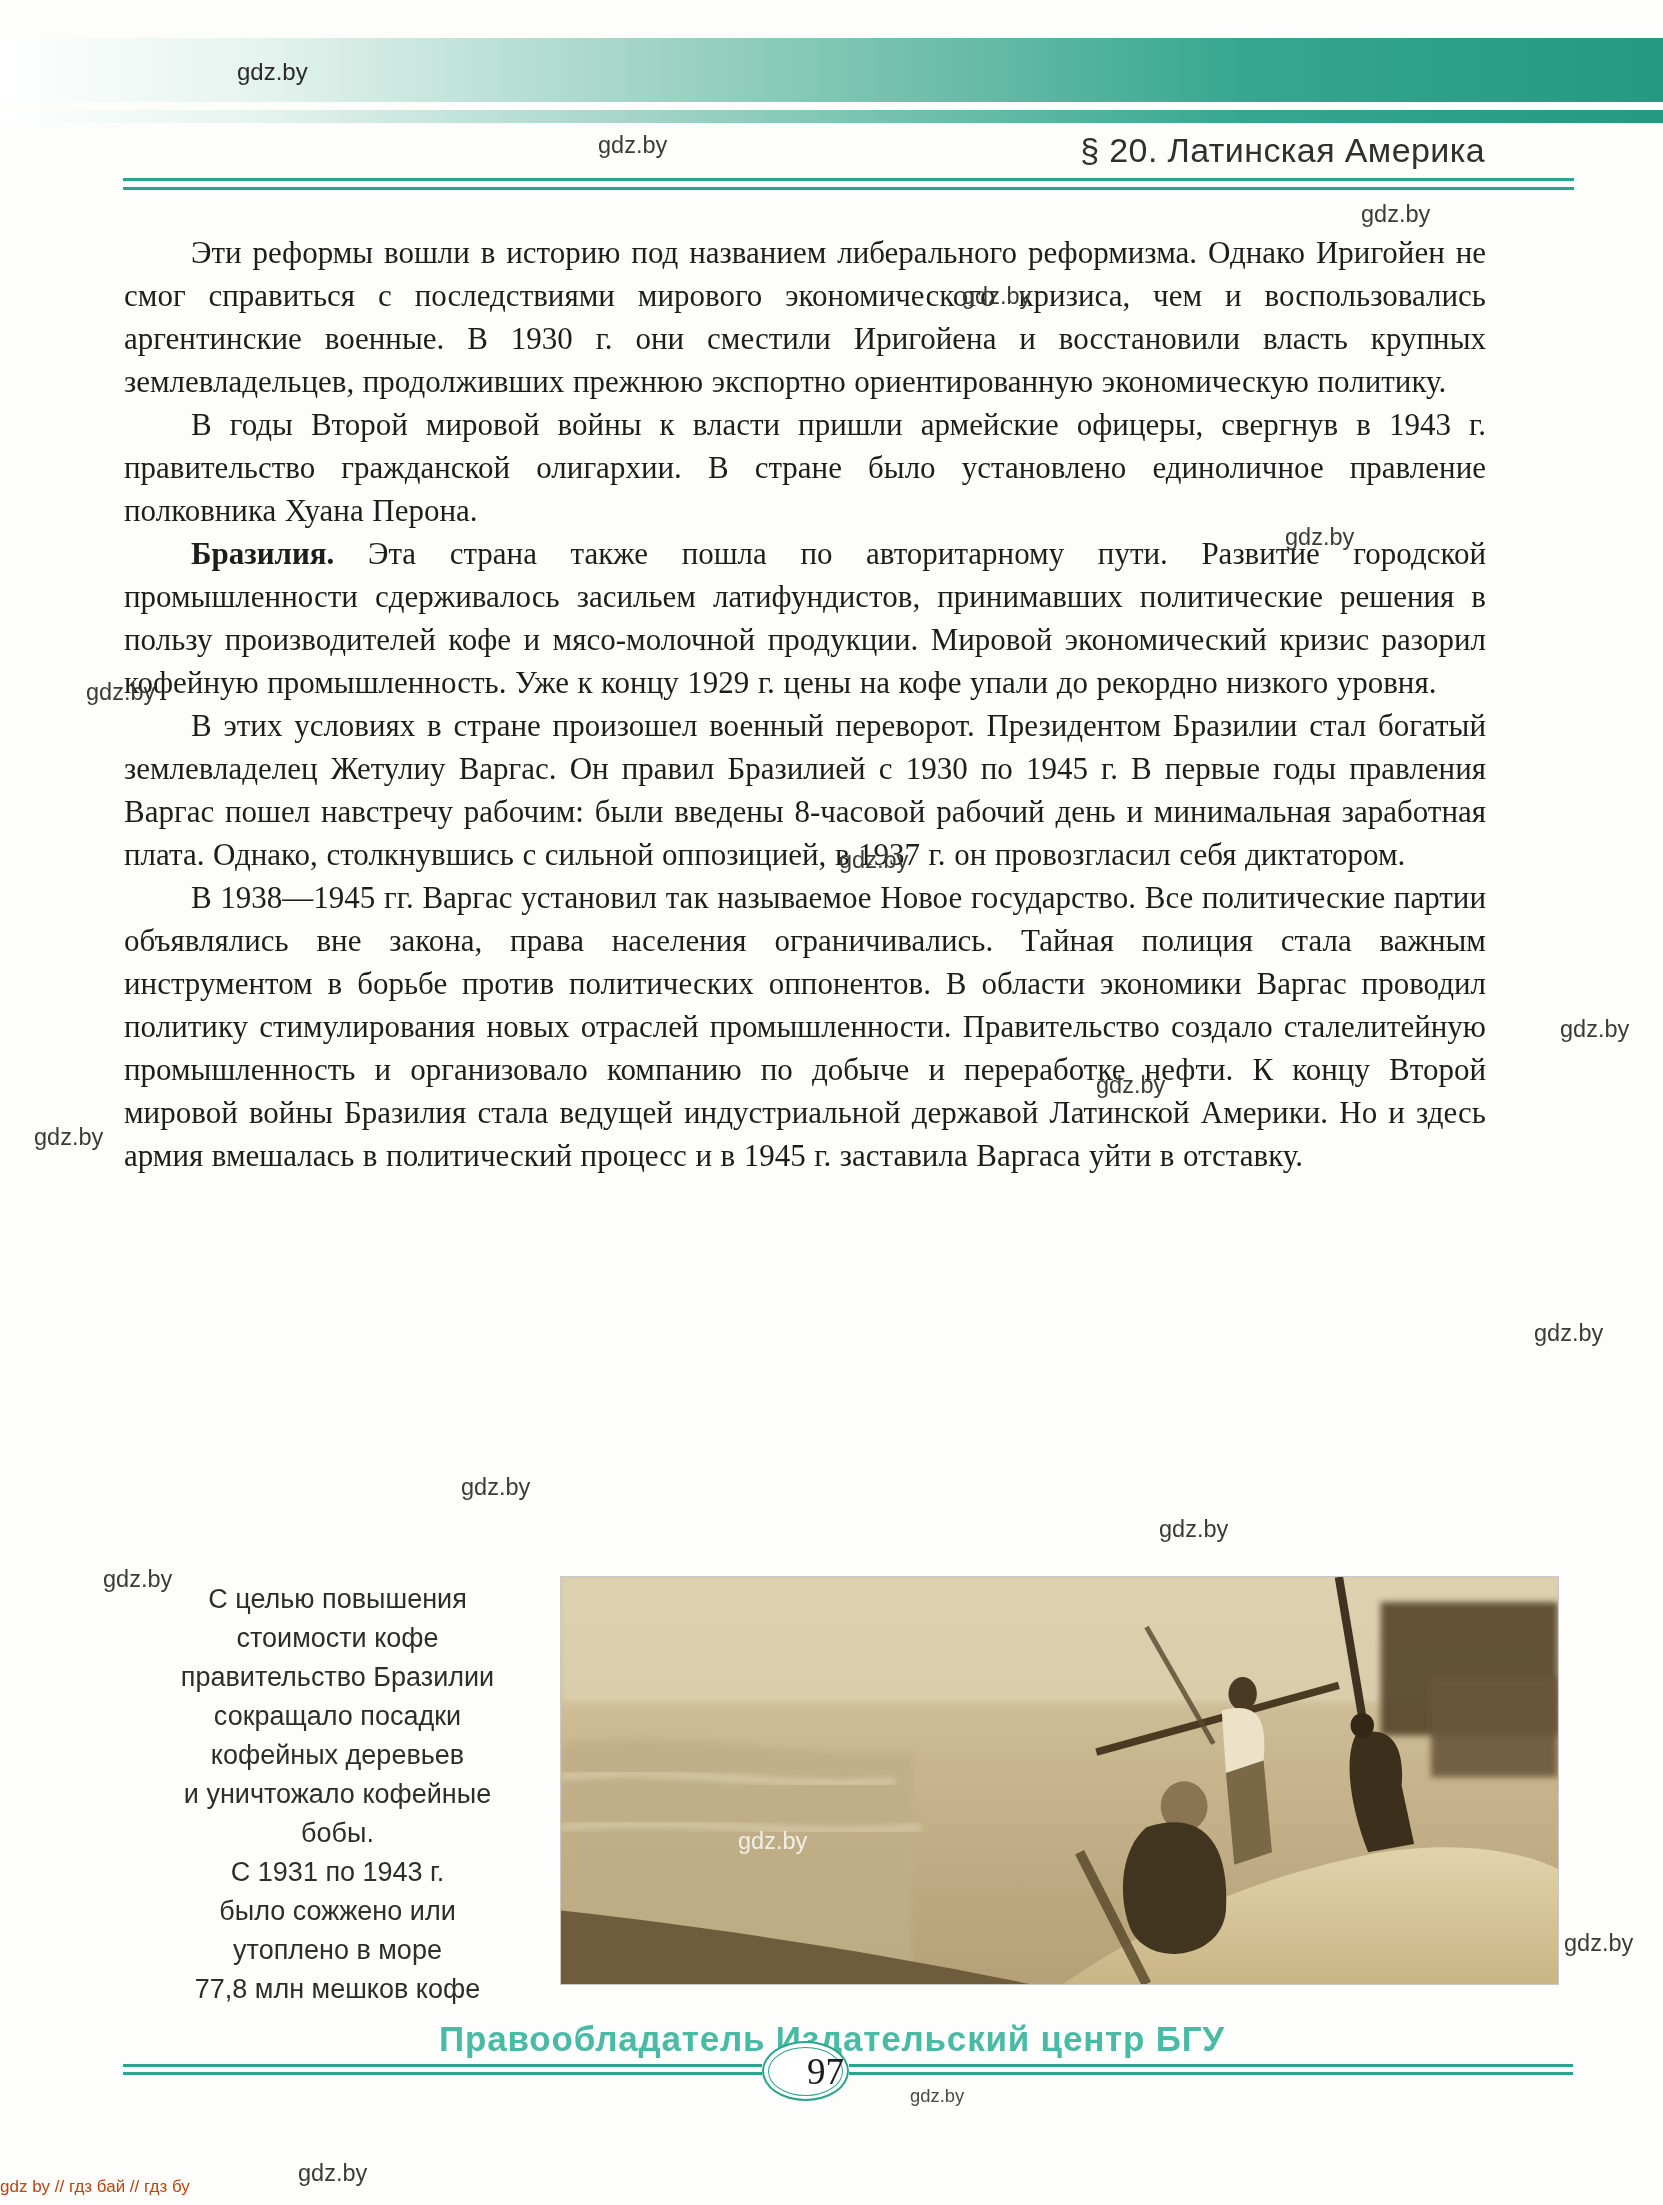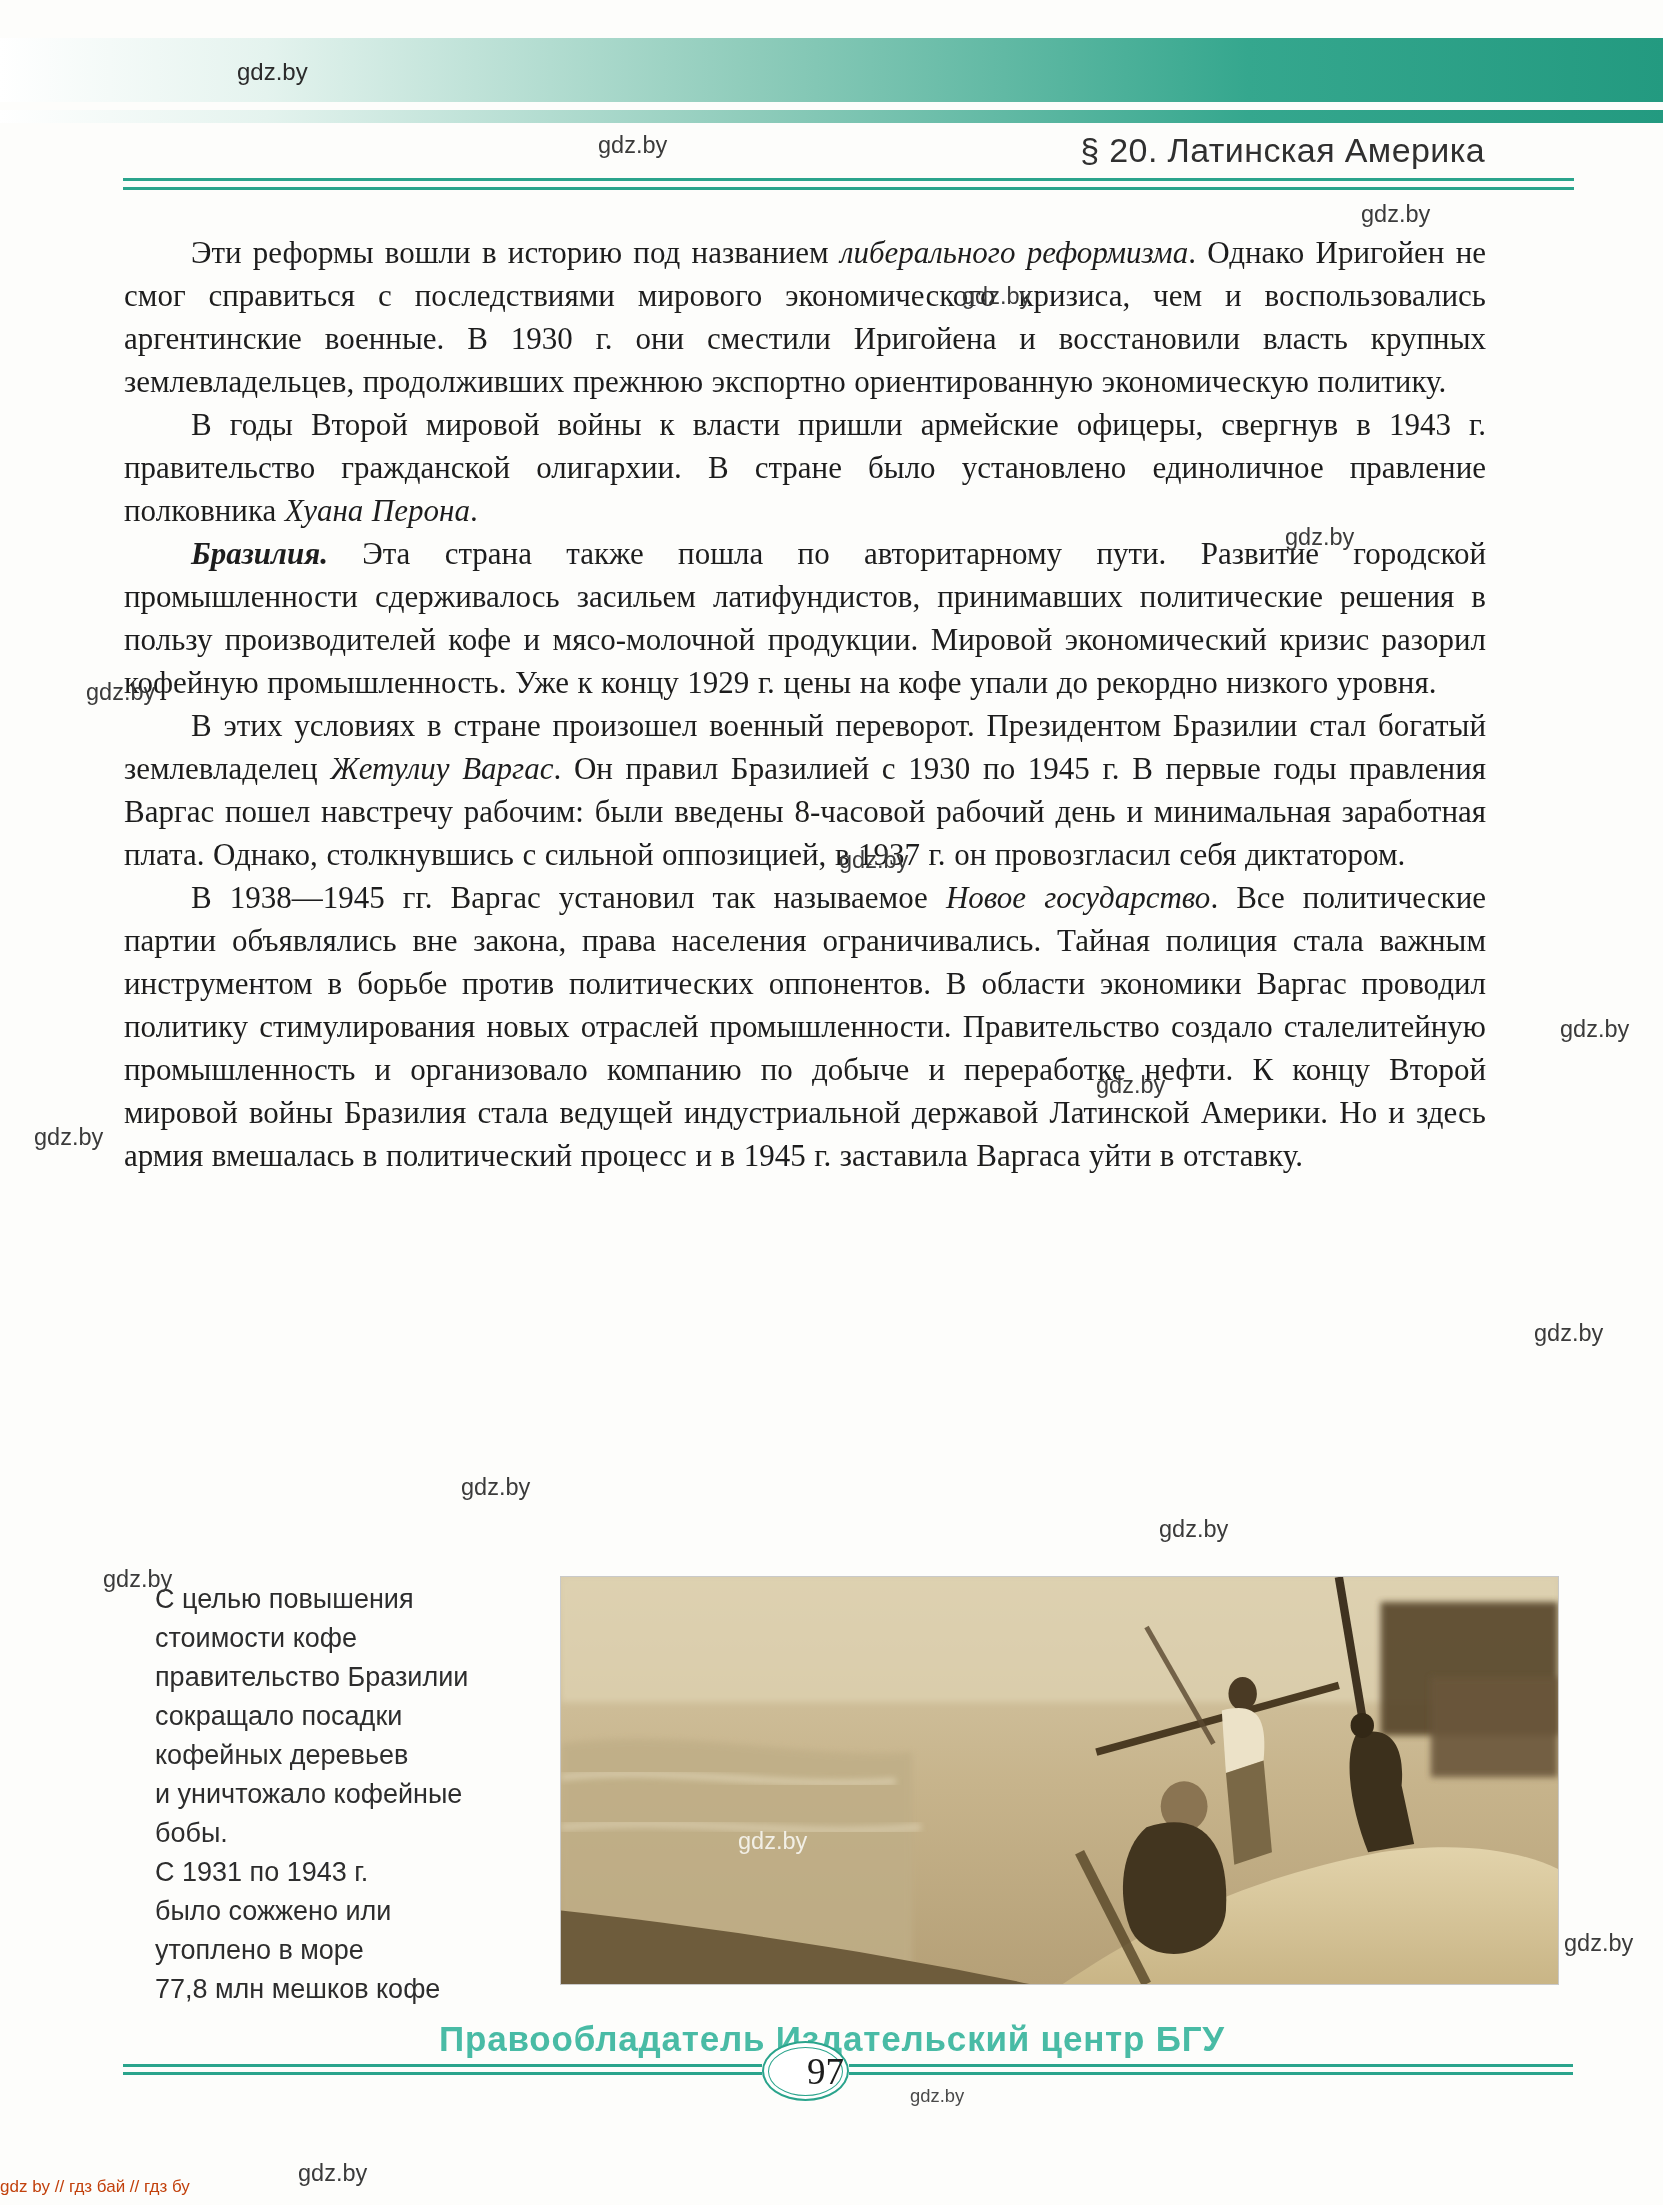--- a/index.html
+++ b/index.html
@@ -29,24 +29,24 @@
     border-top:3.4px solid #2aa48c; border-bottom:3.4px solid #2aa48c;
   }
   .article {
     position:absolute; top:231px; left:124px; width:1362px;
     font-family:"Liberation Serif", serif; font-size:31px; line-height:43px;
     text-align:justify; color:#1d1d1d; word-spacing:0.8px;
     hyphens:auto; -webkit-hyphens:auto;
   }
   .para { margin:0; }
   .para.indent { text-indent:67px; }
-  .para .it { font-style:italic; }
+  .para .it { }
   .para .bd { font-weight:bold; }
   .aside-note {
-    position:absolute; top:1580px; left:155px; width:365px; text-align:left;
+    position:absolute; top:1580px; left:155px; width:365px; text-align:center;
     font-size:27px; line-height:39px; color:#2d2d2d; white-space:pre-line;
   }
   .photo {
     position:absolute; top:1576px; left:560px; width:999px; height:409px;
     border:0.8px solid #c9c9c9; background:#c7b48c;
   }
   .photo svg { display:block; width:100%; height:100%; }
   .copyright {
     position:absolute; top:2019px; left:0; width:100%; text-align:center;
     font-size:35px; color:#49bba5; letter-spacing:0.8px;font-weight:bold;

